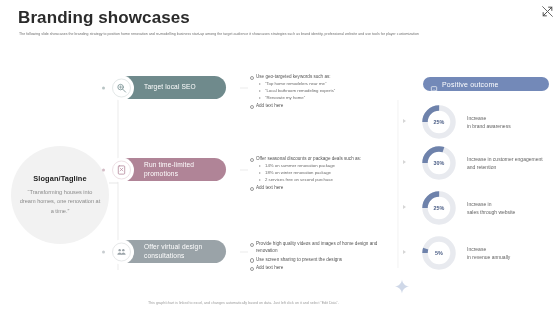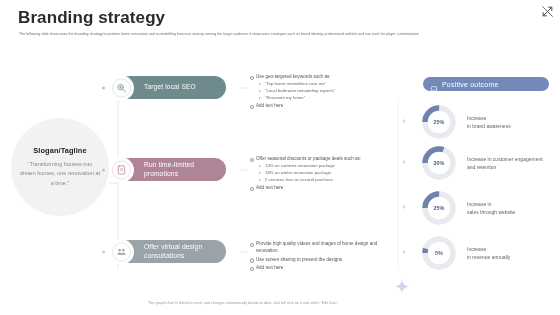--- a/index.html
+++ b/index.html
@@ -22,21 +22,21 @@
     font-size: 3.5px; line-height: 1.75; color: #6d6d6d;
     letter-spacing: .05px;
   }
   .expand-icon {
     position: absolute; right: 6px; top: 4px;
     width: 13px; height: 13px; color: #4a4a4a;
   }
 
   
   .slogan-circle {
-    position: absolute; left: 11px; top: 118px;
+    position: absolute; left: 11px; top: 146px;
     width: 98px; height: 98px; border-radius: 50%;
     background: #f2f2f2;
     display: flex; flex-direction: column;
     align-items: center; justify-content: center;
     text-align: center; padding: 0 8px;
   }
   .slogan-title {
     font-size: 7.4px; font-weight: 700; color: #222;
     margin-bottom: 5px; letter-spacing: .1px;
   }
@@ -157,21 +157,21 @@
   .footer {
     position: absolute; left: 148px; top: 301px;
     font-size: 3.6px; color: #9b9b9b; letter-spacing: .02px;
   }
 </style>
 </head>
 <body>
 
 <div class="slide">
 
-  <div class="page-title">Branding strategy</div>
+  <div class="page-title">Branding showcases</div>
   <div class="subtitle">The following slide showcases the branding strategy to position home renovation and re-modelling business start-up among the target audience it showcases strategies such as brand identity, professional website and use tools for player customization</div>
 
   <div class="expand-icon">
     <svg viewBox="0 0 24 24" fill="none" stroke="currentColor" stroke-width="1.8" stroke-linecap="round">
       <path d="M14 4h6v6"></path>
         <path d="M20 4l-7 7"></path>
       <path d="M10 20H4v-6"></path>
         <path d="M4 20l7-7"></path>
       <path d="M3 3l18 18" stroke-width="1.5"></path>
     </svg>

